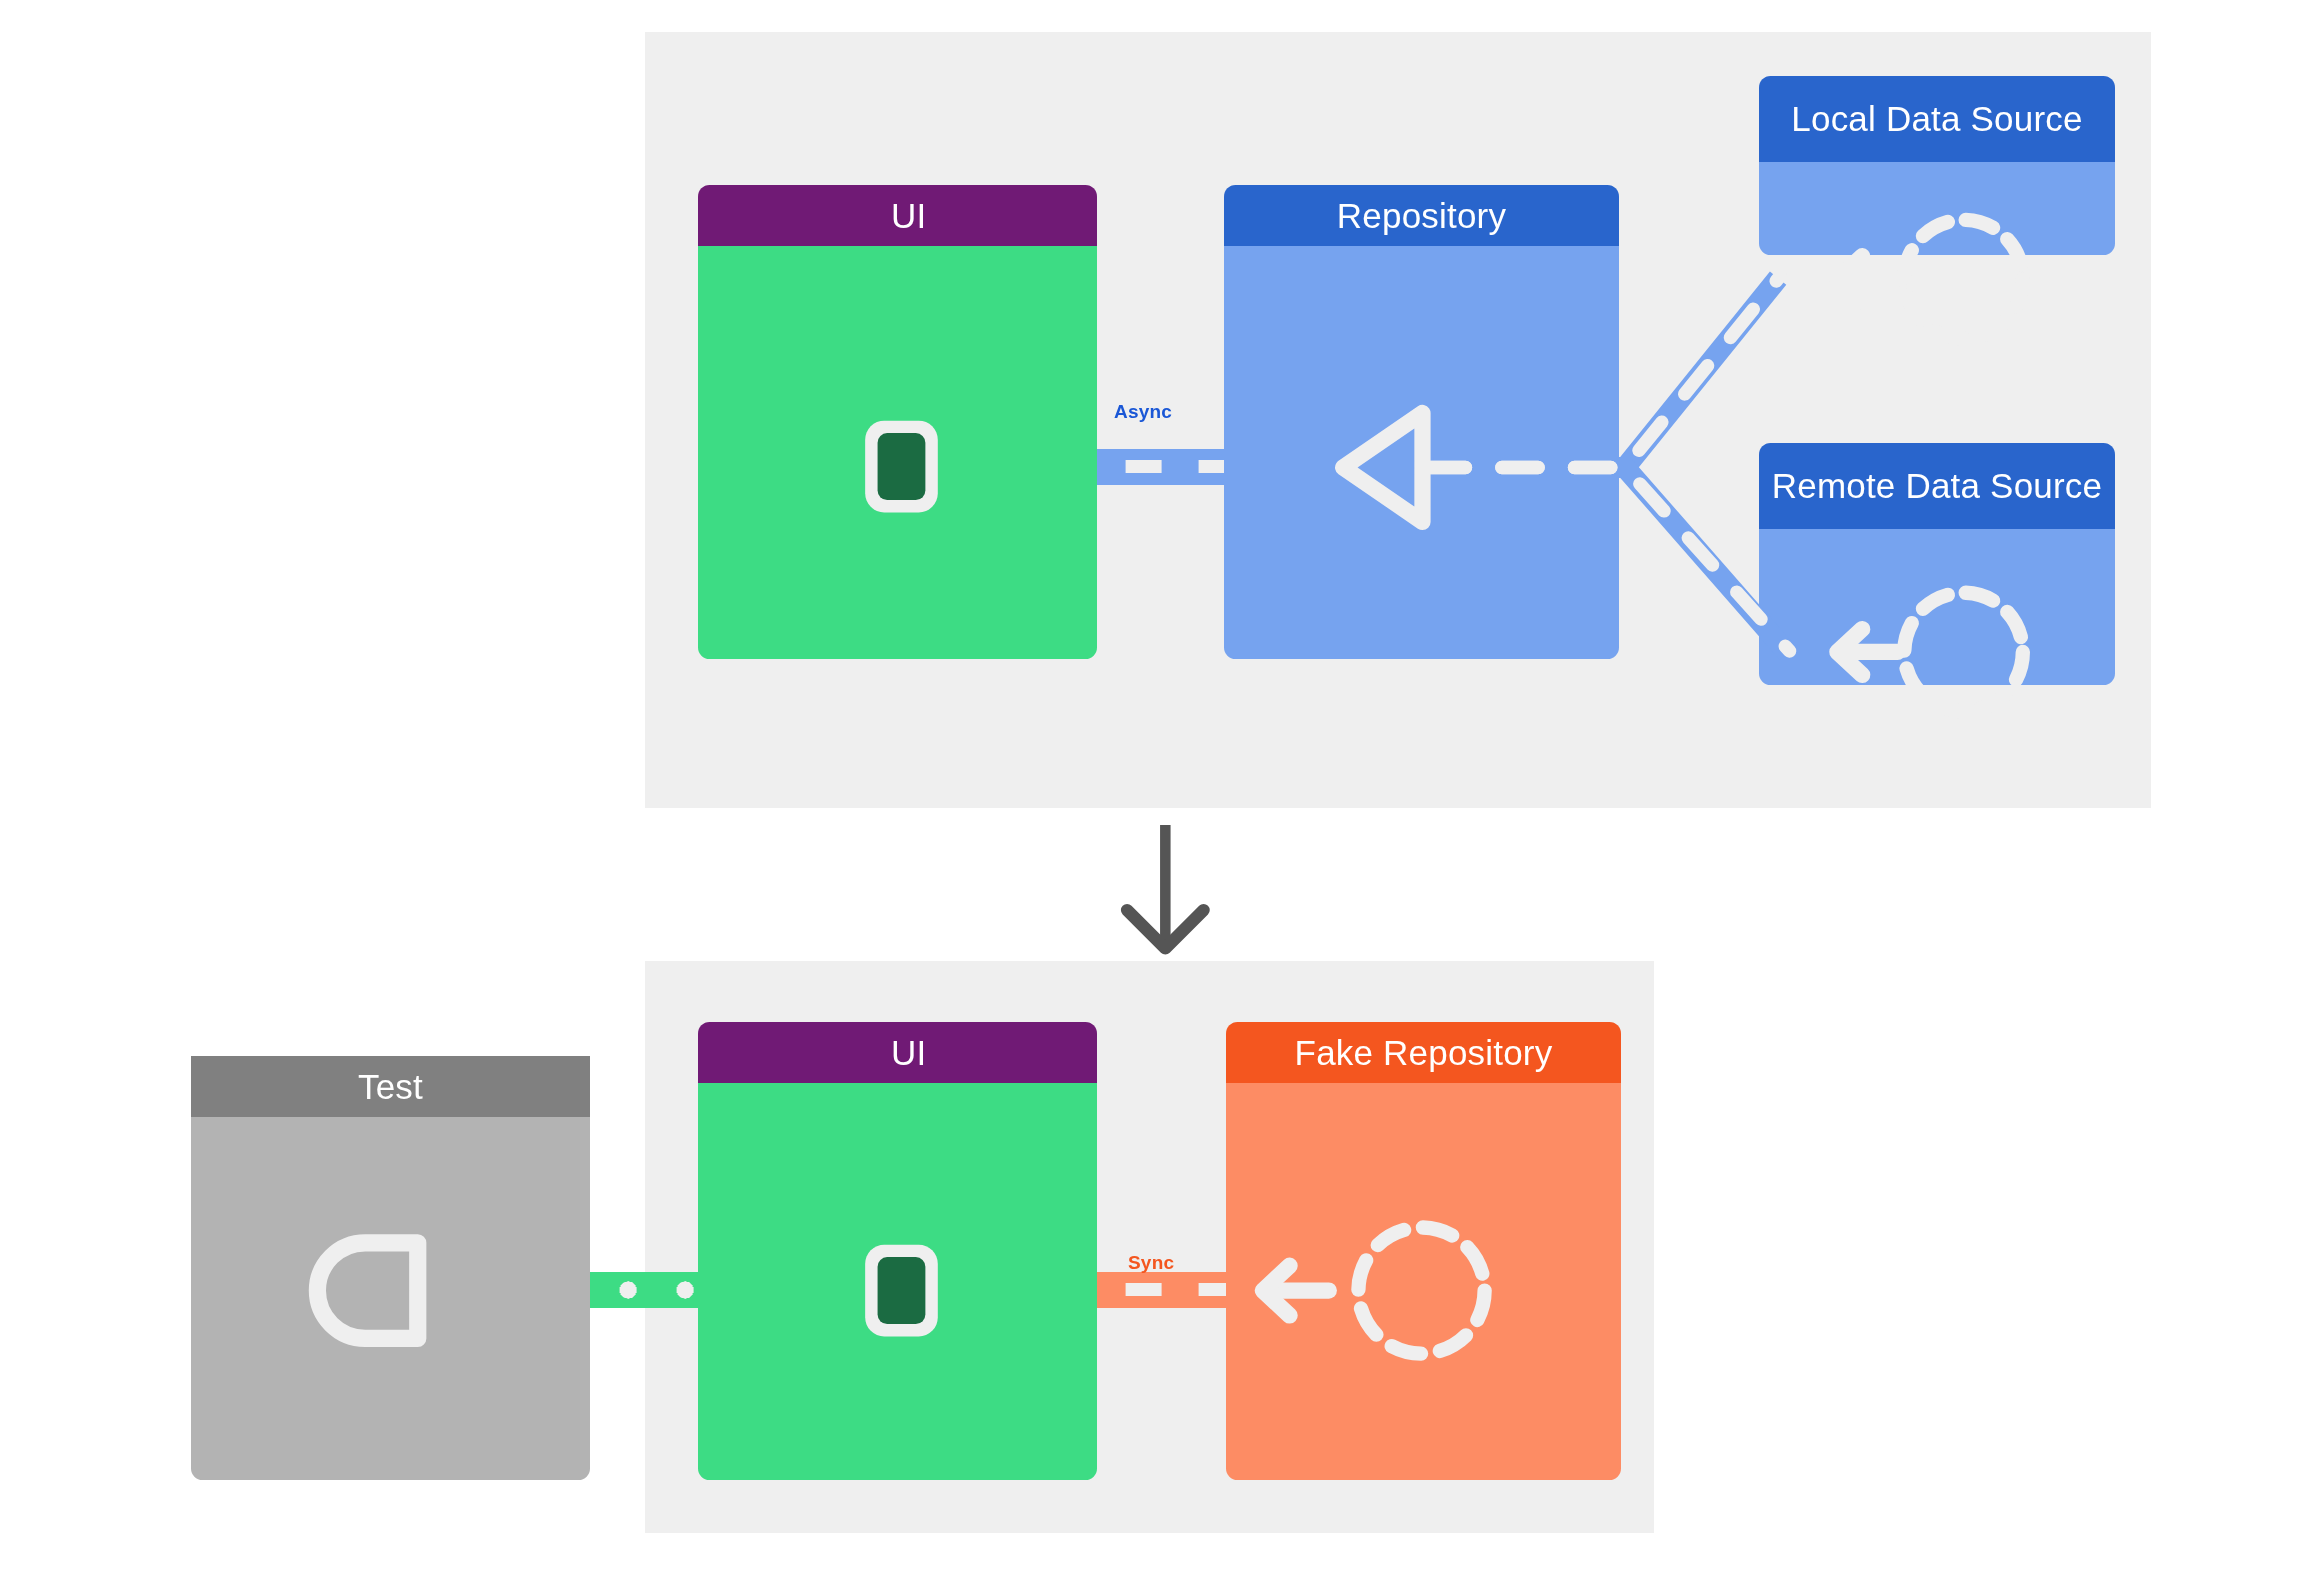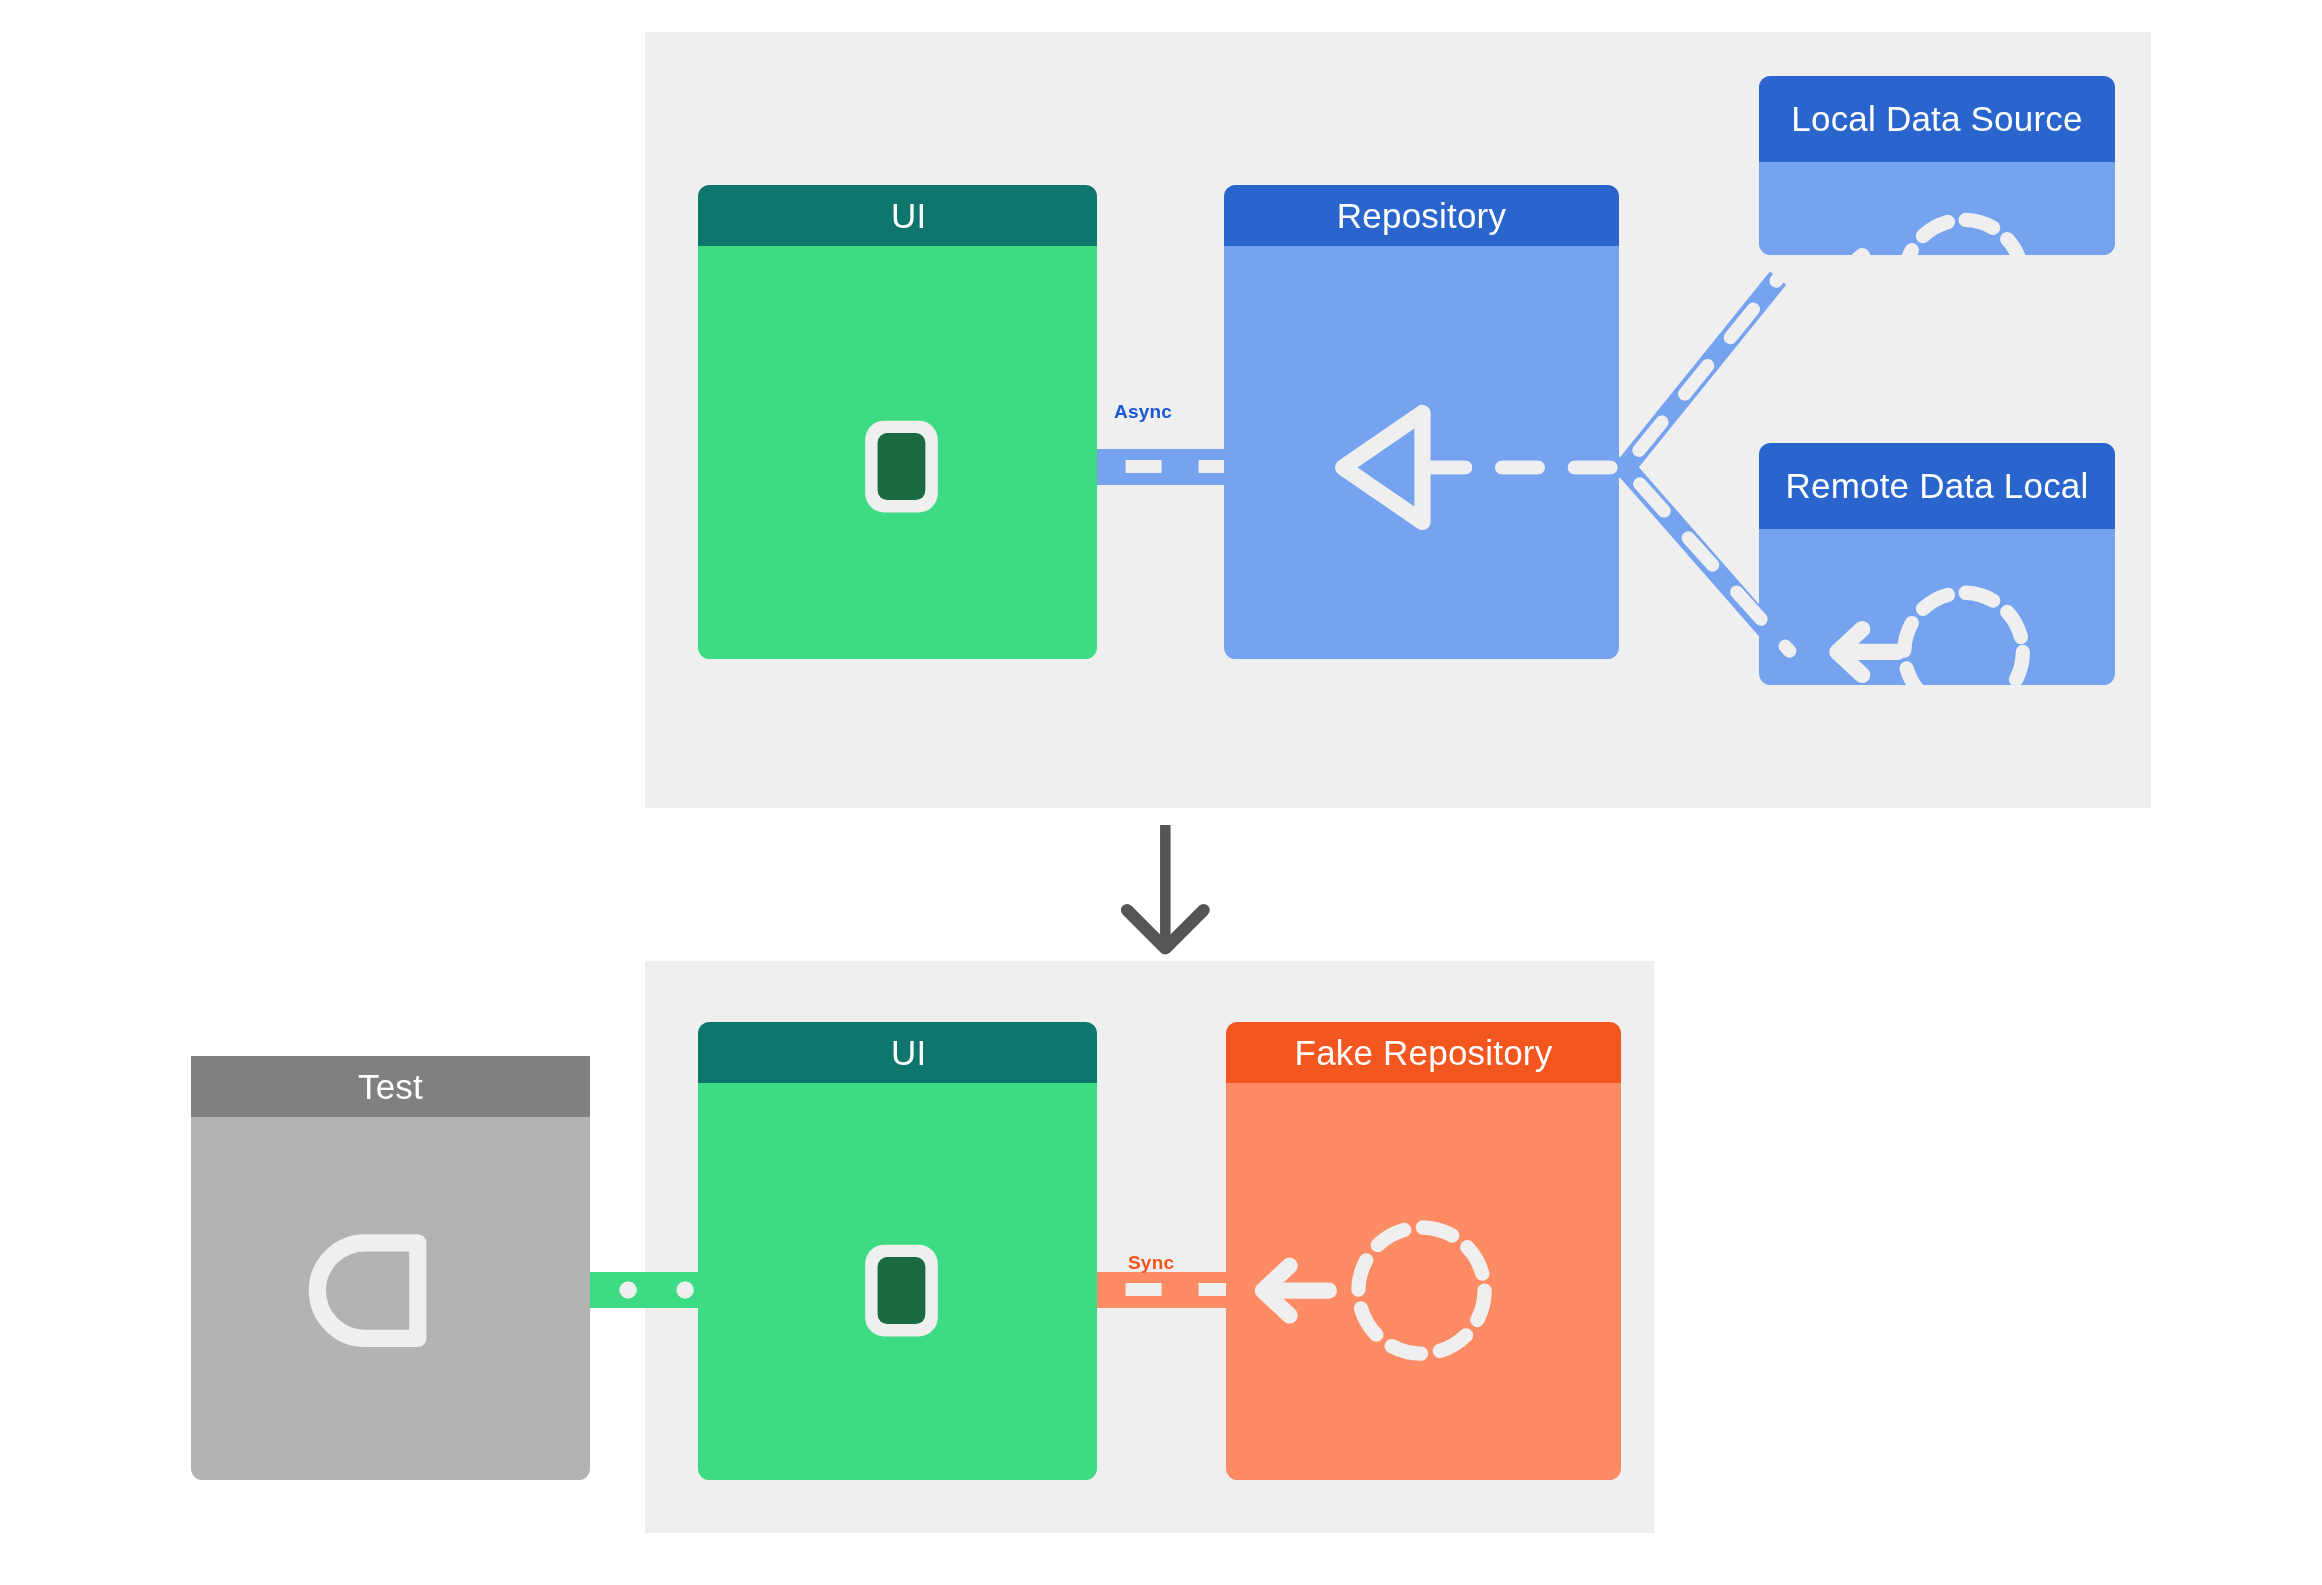--- a/index.html
+++ b/index.html
@@ -47,21 +47,21 @@
     padding: 0 9.6px;
     flex: none;
   }
   .card-body {
     flex: 1 1 auto;
     position: relative;
     width: 100%;
   }
 
   
-  .theme-ui .card-header      { background: #0f766e; padding-left: 32px; }
+  .theme-ui .card-header      { background: #701a75; padding-left: 32px; }
   .theme-ui .card-body        { background: #3DDC84; }
   .theme-repo .card-header    { background: #2965CC; }
   .theme-repo .card-body      { background: #76A3EF; }
   .theme-ds .card-header      { background: #2965CC; }
   .theme-ds .card-body        { background: #76A3EF; }
   .theme-test .card-header    { background: #808080; }
   .theme-test .card-body      { background: #B3B3B3; }
   .theme-fake .card-header    { background: #F4561F; }
   .theme-fake .card-body      { background: #FD8C64; }
 
@@ -137,21 +137,21 @@
     <div class="card-header" style="height:61px;">Repository</div>
     <div class="card-body"></div>
   </div>
 
   <div class="card theme-ds" style="left:1759px; top:76px; width:356px; height:179px;">
     <div class="card-header" style="height:86px;">Local Data Source</div>
     <div class="card-body"></div>
   </div>
 
   <div class="card theme-ds" style="left:1759px; top:443px; width:356px; height:242px;">
-    <div class="card-header" style="height:86px; line-height:1.12;">Remote Data Local</div>
+    <div class="card-header" style="height:86px; line-height:1.12;">Remote Data Source</div>
     <div class="card-body"></div>
   </div>
 
   <div class="panel" style="left:645px; top:961px; width:1009px; height:572px;"></div>
 
   <div class="band band-test" style="left:382px; top:1272px; width:497px; height:36px;">
     <div class="rail"></div>
     <div class="marks dots"></div>
   </div>
 

